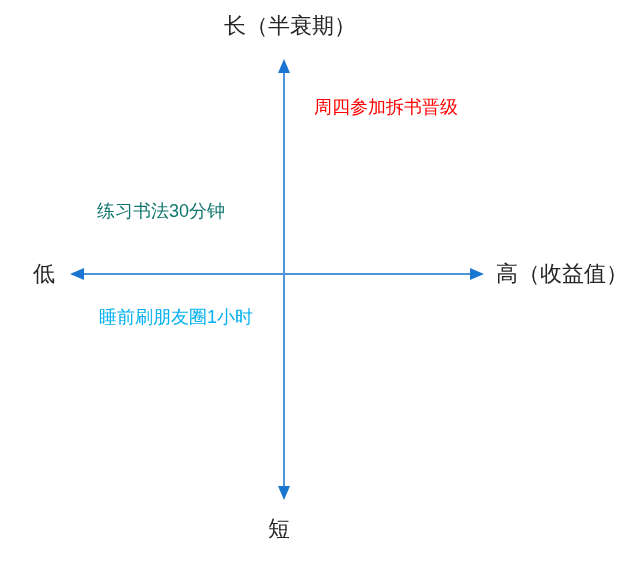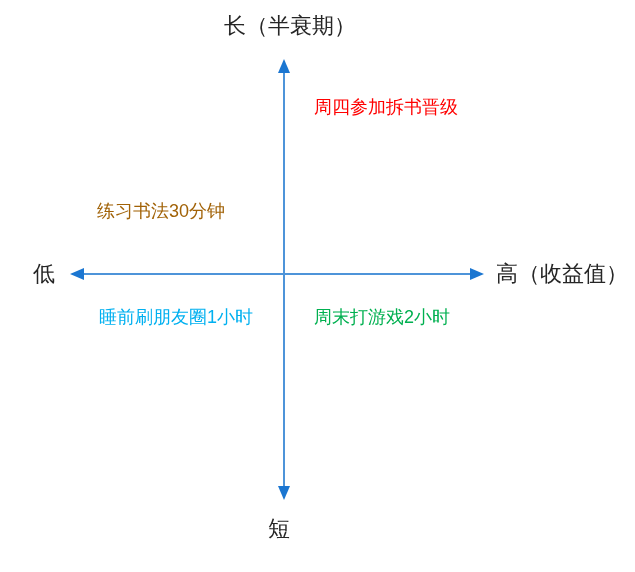--- a/index.html
+++ b/index.html
@@ -63,25 +63,22 @@
   <div class="axis-label centered" style="left: 279px; top: 516px; color: rgb(38, 38, 38);">短</div>
 
   <div class="axis-label" style="left: 33px; top: 261px; color: rgb(38, 38, 38);">低</div>
 
   <div class="axis-label" style="left: 496px; top: 261px; color: rgb(38, 38, 38);">高（收益值）</div>
 
   <div class="quad-items" style="left: 314px; top: 98px; color: rgb(255, 0, 0);">
     <div class="item-line">周四参加拆书晋级</div>
   </div>
 
-  <div class="quad-items" style="left: 97px; top: 202px; color: #a16207;">
+  <div class="quad-items" style="left: 97px; top: 202px; color: #0f766e;">
     <div class="item-line">练习书法30分钟</div>
   </div>
 
   <div class="quad-items" style="left: 99px; top: 308px; color: rgb(0, 176, 240); justify-content: center;">
     <div class="item-line">睡前刷朋友圈1小时</div>
   </div>
 
-  <div class="quad-items" style="left: 314px; top: 308px; color: rgb(0, 176, 80);">
-    <div class="item-line">周末打游戏2小时</div>
-  </div>
 
 </div>
 
 </body></html>

